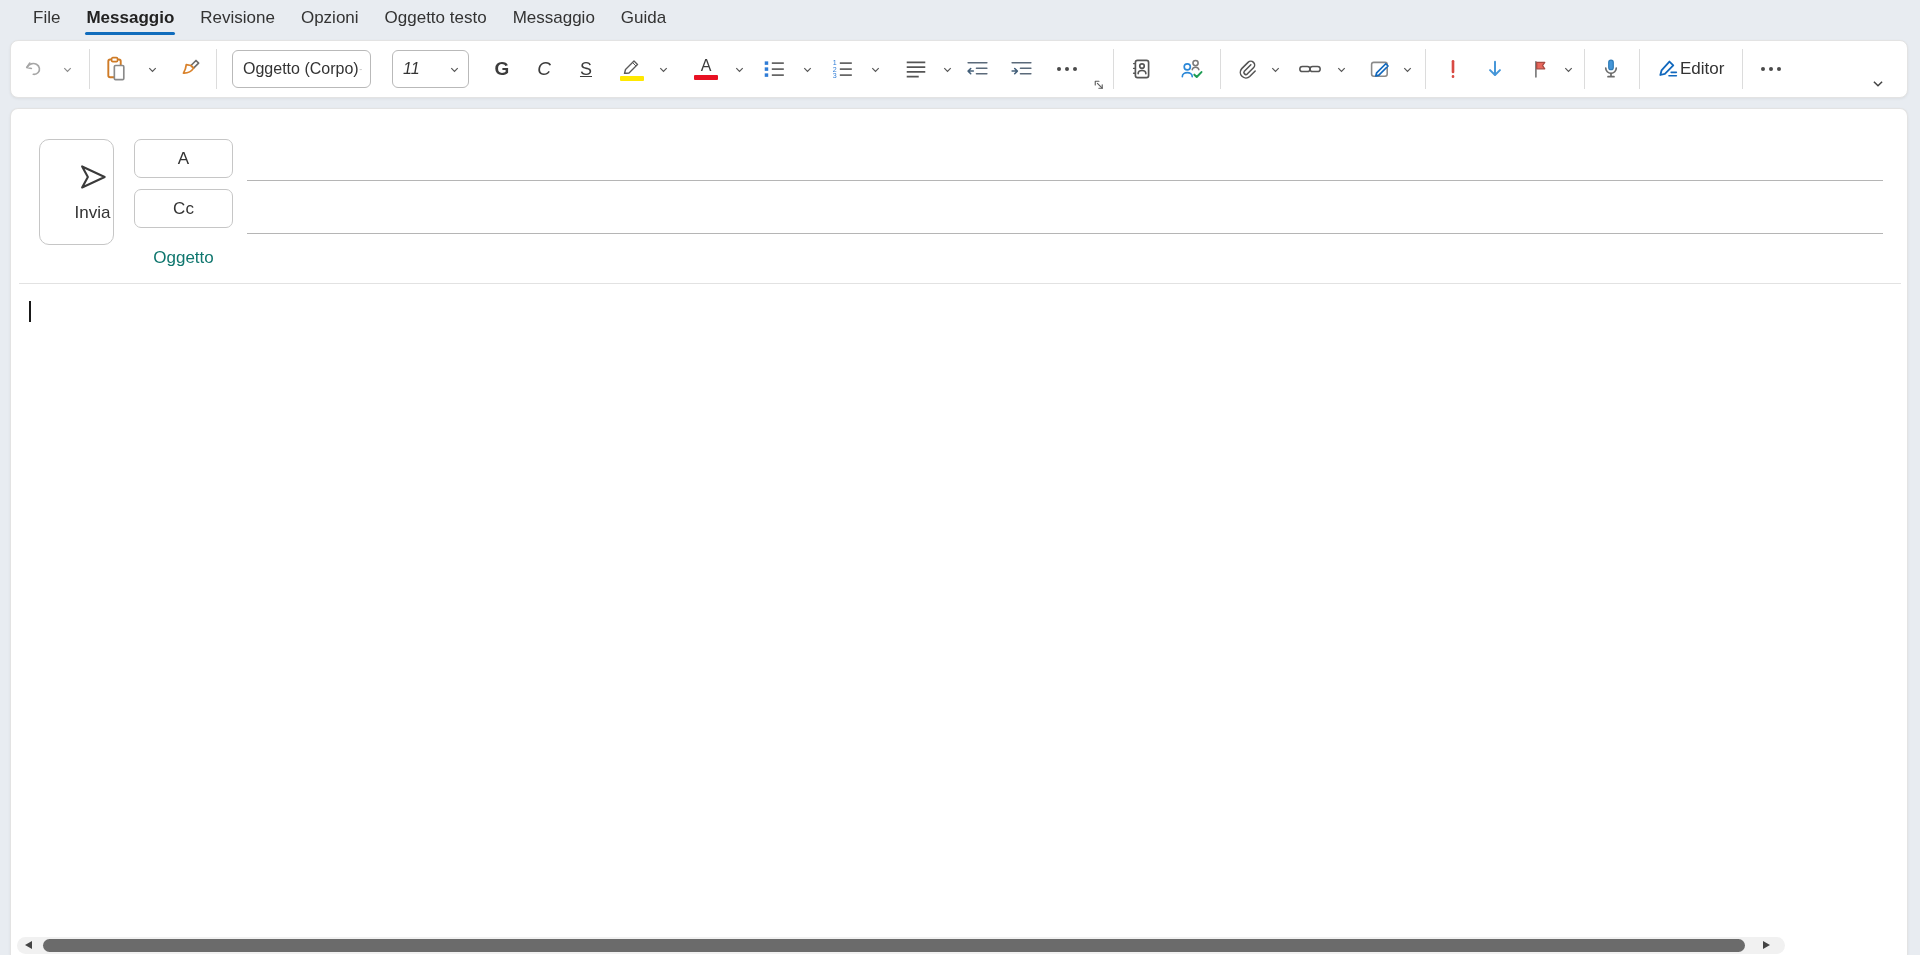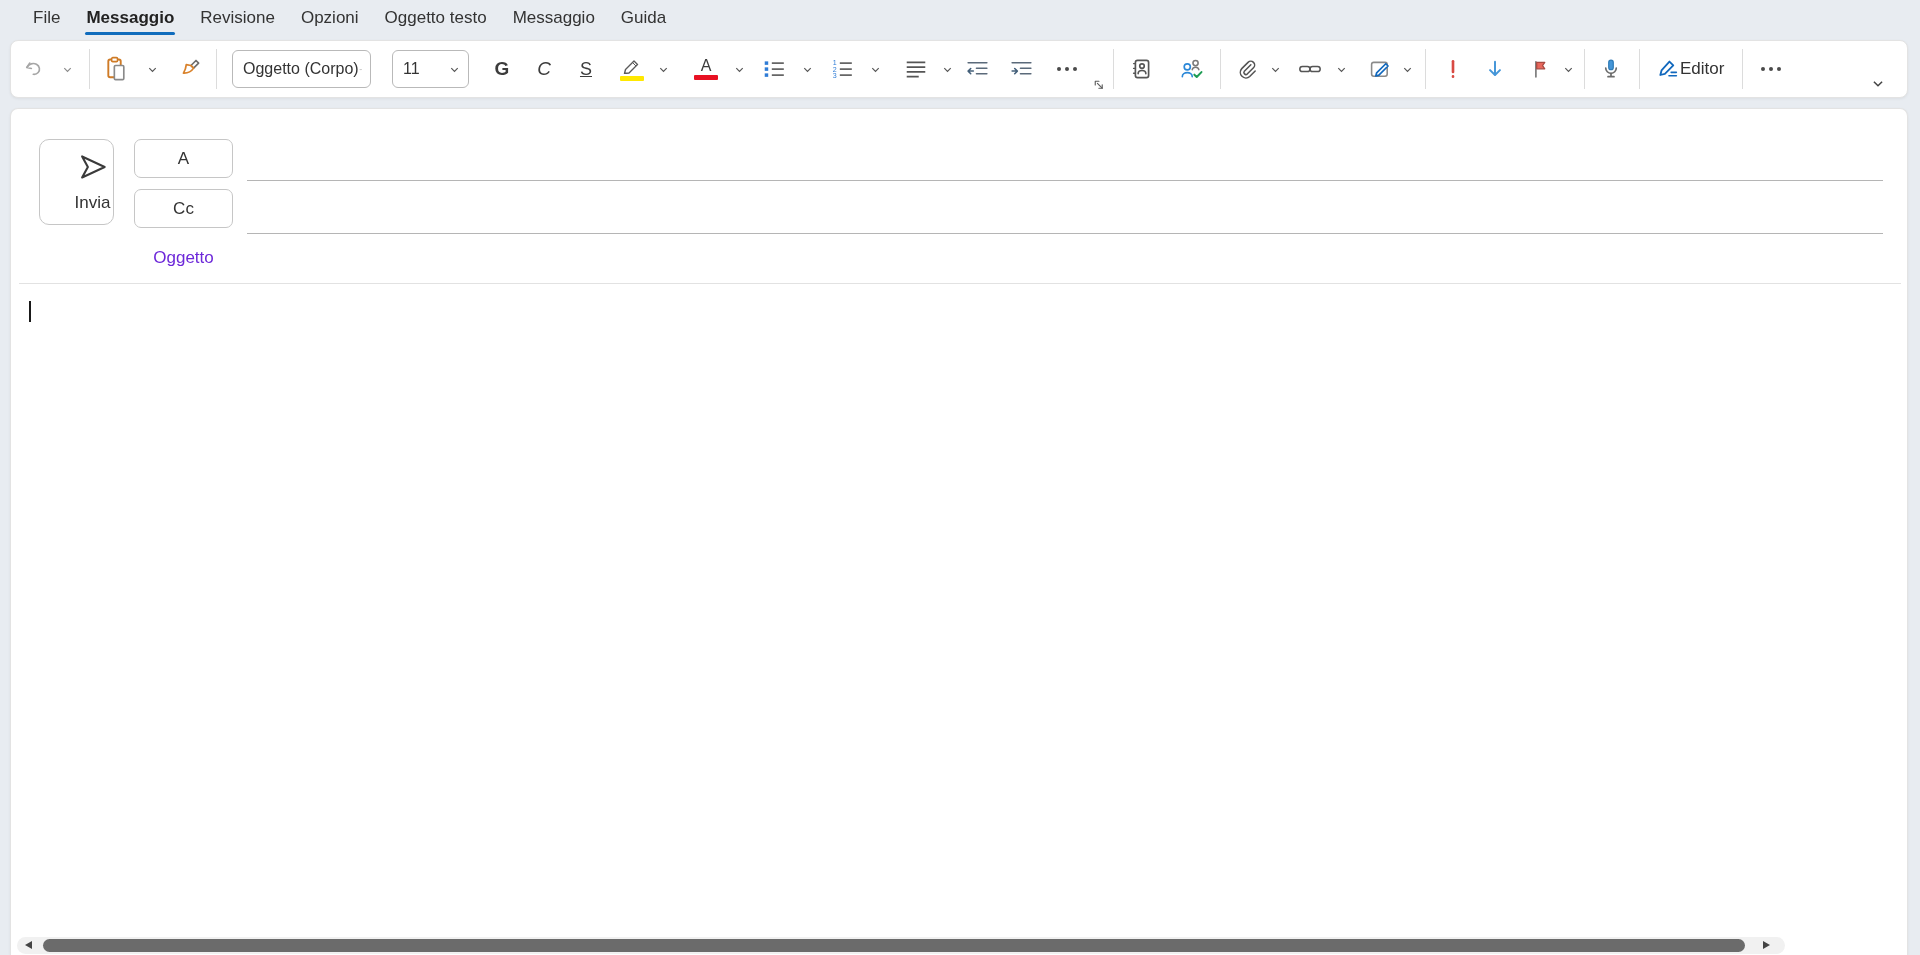--- a/index.html
+++ b/index.html
@@ -64,21 +64,21 @@
     background:none; border:none; display:flex; align-items:center; justify-content:center; cursor:pointer;
   }
 
   
   .card {
     position:absolute; left:10px; right:12px; top:108px; bottom:0;
     background:#fff; border:1px solid #e3e3e3; border-bottom:none;
     border-radius:8px 8px 0 0; box-shadow:0 1px 3px rgba(0,0,0,.06);
   }
   .send-btn {
-    position:absolute; left:28px; top:30px; width:75px; height:86px;
+    position:absolute; left:28px; top:30px; width:75px; height:106px;
     background:#fff; border:1px solid #c6c6c6; border-radius:10px; cursor:pointer;
     display:flex; flex-direction:column; align-items:center; justify-content:center; gap:10px;
     font-family:inherit;
     padding-left:32px;
   }
   .send-btn span { font-size:17px; color:#333; }
   .addr-btn {
     position:absolute; left:123px; width:99px; height:39px;
     background:#fff; border:1px solid #c6c6c6; border-radius:7px; cursor:pointer;
     display:flex; align-items:center; justify-content:center;
@@ -88,21 +88,21 @@
   .cc-btn { top:80px; }
   .addr-input {
     position:absolute; left:236px; width:1636px; height:38px;
     border:none; border-bottom:1px solid #b5b5b5; outline:none;
     font-size:17px; font-family:inherit; color:#222; background:transparent;
   }
   .to-input { top:34px; }
   .cc-input { top:87px; }
   .subject-label {
     position:absolute; left:123px; top:138px; width:99px; height:22px;
-    text-align:center; font-size:17px; color:#6d28d9; line-height:22px;
+    text-align:center; font-size:17px; color:#0f766e; line-height:22px;
   }
   .subject-input {
     position:absolute; left:236px; top:130px; width:1636px; height:38px;
     border:none; outline:none; font-size:17px; font-family:inherit; color:#222; background:transparent;
   }
   .header-divider {
     position:absolute; left:8px; right:6px; top:174px; height:1px; background:#e2e2e2;
   }
   .body-area { position:absolute; left:0; right:0; top:175px; bottom:20px; cursor:text; }
   .caret {
@@ -175,21 +175,21 @@
     </button>
 
     <div class="rsep" style="margin-left:8px;"></div>
 
     <div class="combo" style="margin-left:15px;width:139px;">
       <span>Oggetto (Corpo)</span>
       <svg class="chev" viewBox="0 0 12 12" fill="none" stroke="#555" stroke-width="1.3">
           <path d="M2.5 4.5 L6 8 L9.5 4.5"></path>
         </svg>
     </div>
-    <div class="combo" style="margin-left:21px;width:77px;">
+    <div class="combo" style="margin-left:21px;width:77px;font-style:italic;">
       <span>11</span>
       <svg class="chev" viewBox="0 0 12 12" fill="none" stroke="#555" stroke-width="1.3">
           <path d="M2.5 4.5 L6 8 L9.5 4.5"></path>
         </svg>
     </div>
 
     <button class="tbtn" style="margin-left:16px;width:34px;">
       <span class="glyph-b">G</span>
     </button>
     <button class="tbtn" style="margin-left:8px;width:34px;">

